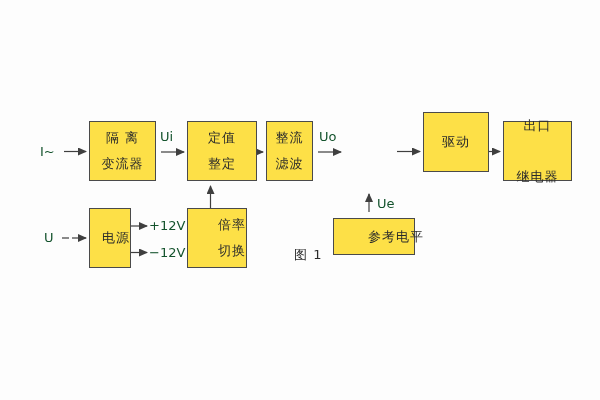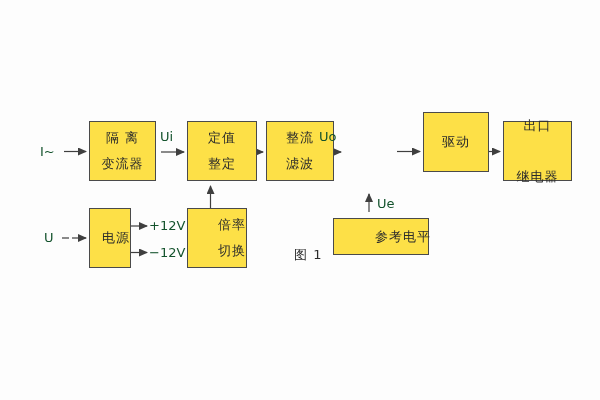--- a/index.html
+++ b/index.html
@@ -44,27 +44,27 @@
     color: #2b2b2b;
     white-space: nowrap;
     letter-spacing: 1px;
   }
   svg.wires { position: absolute; left: 0; top: 0; width: 600px; height: 400px; }
   svg.wires line { stroke: #3f3f3f; stroke-width: 1.2; }
 
   
   #box-isolation      { left: 89px;  top: 121px; width: 67px; height: 60px; }
   #box-setting        { left: 187px; top: 121px; width: 70px; height: 60px; }
-  #box-rectifier      { left: 266px; top: 121px; width: 68px; height: 60px; }
+  #box-rectifier      { left: 266px; top: 121px; width: 47px; height: 60px; }
   #box-level-detect   { left: 344px; top: 121px; width: 48px; height: 60px; }
   #box-drive          { left: 423px; top: 112px; width: 66px; height: 60px; }
   #box-output-relay   { left: 503px; top: 121px; width: 69px; height: 60px; gap: 25px; }
   #box-power          { left: 89px;  top: 208px; width: 42px; height: 60px; align-items: flex-end; }
   #box-ratio-switch   { left: 187px; top: 208px; width: 60px; height: 60px; align-items: flex-end; }
-  #box-reference      { left: 333px; top: 218px; width: 96px; height: 37px; padding-left: 44px; }
+  #box-reference      { left: 333px; top: 218px; width: 82px; height: 37px; padding-left: 44px; }
 
   
   #lbl-i   { left: 40px;  top: 145px; }
   #lbl-u   { left: 44px;  top: 231px; }
   #lbl-ui  { left: 160px; top: 130px; }
   #lbl-uo  { left: 319px; top: 130px; }
   #lbl-ue  { left: 377px; top: 197px; }
   #lbl-p12 { left: 149px; top: 219px; }
   #lbl-m12 { left: 149px; top: 246px; }
   #lbl-cap { left: 294px; top: 246px; }

